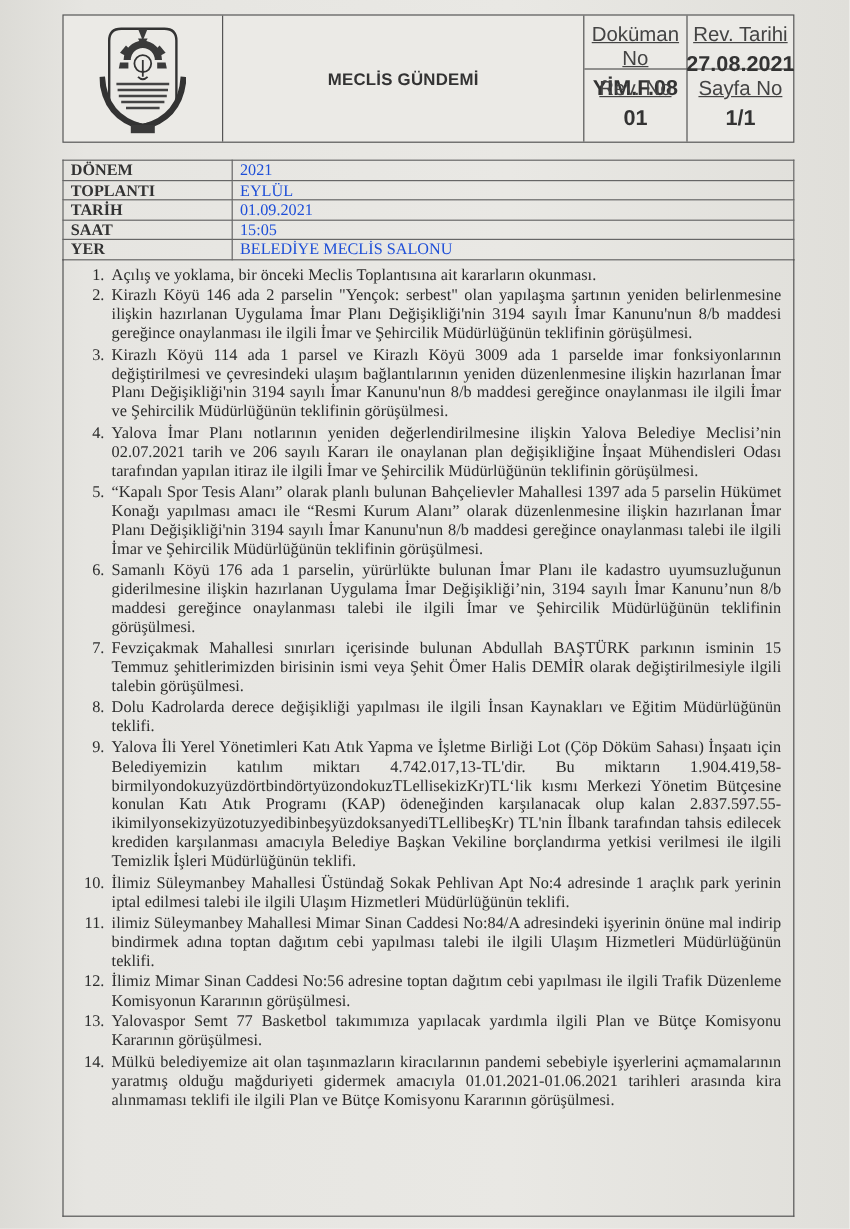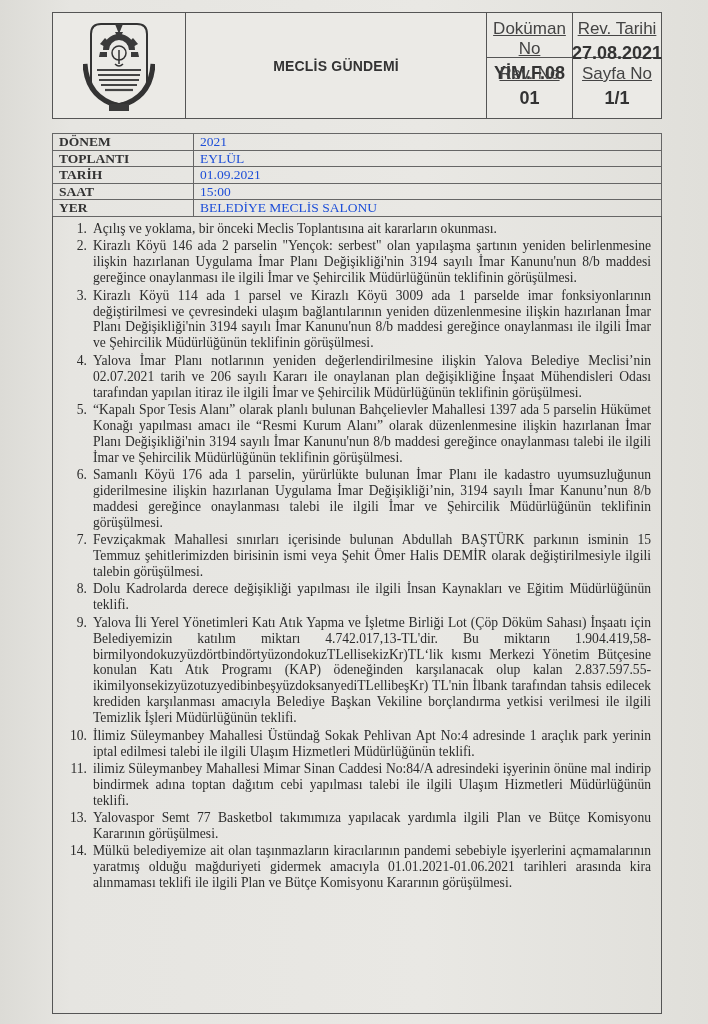--- a/index.html
+++ b/index.html
@@ -120,21 +120,21 @@
   <tr>
     <td class="label">TOPLANTI</td>
     <td class="value">EYLÜL</td>
   </tr>
   <tr>
     <td class="label">TARİH</td>
     <td class="value">01.09.2021</td>
   </tr>
   <tr>
     <td class="label">SAAT</td>
-    <td class="value">15:00</td>
+    <td class="value">15:05</td>
   </tr>
   <tr>
     <td class="label">YER</td>
     <td class="value">BELEDİYE MECLİS SALONU</td>
   </tr>
 </tbody>
   </table>
 
 <div class="agenda-box">
   <ol class="agenda-list">
@@ -176,20 +176,24 @@
       </li>
     <li class="agenda-item">
         <span class="agenda-num">10.</span>
         <span class="agenda-text">İlimiz Süleymanbey Mahallesi Üstündağ Sokak Pehlivan Apt No:4 adresinde 1 araçlık park yerinin iptal edilmesi talebi ile ilgili Ulaşım Hizmetleri Müdürlüğünün teklifi.</span>
       </li>
     <li class="agenda-item">
         <span class="agenda-num">11.</span>
         <span class="agenda-text">ilimiz Süleymanbey Mahallesi Mimar Sinan Caddesi No:84/A adresindeki işyerinin önüne mal indirip bindirmek adına toptan dağıtım cebi yapılması talebi ile ilgili Ulaşım Hizmetleri Müdürlüğünün teklifi.</span>
       </li>
     <li class="agenda-item">
+        <span class="agenda-num">12.</span>
+        <span class="agenda-text">İlimiz Mimar Sinan Caddesi No:56 adresine toptan dağıtım cebi yapılması ile ilgili Trafik Düzenleme Komisyonun Kararının görüşülmesi.</span>
+      </li>
+    <li class="agenda-item">
         <span class="agenda-num">13.</span>
         <span class="agenda-text">Yalovaspor Semt 77 Basketbol takımımıza yapılacak yardımla ilgili Plan ve Bütçe Komisyonu Kararının görüşülmesi.</span>
       </li>
     <li class="agenda-item">
         <span class="agenda-num">14.</span>
         <span class="agenda-text">Mülkü belediyemize ait olan taşınmazların kiracılarının pandemi sebebiyle işyerlerini açmamalarının yaratmış olduğu mağduriyeti gidermek amacıyla 01.01.2021-01.06.2021 tarihleri arasında kira alınmaması teklifi ile ilgili Plan ve Bütçe Komisyonu Kararının görüşülmesi.</span>
       </li>
   </ol>
 </div>
 

